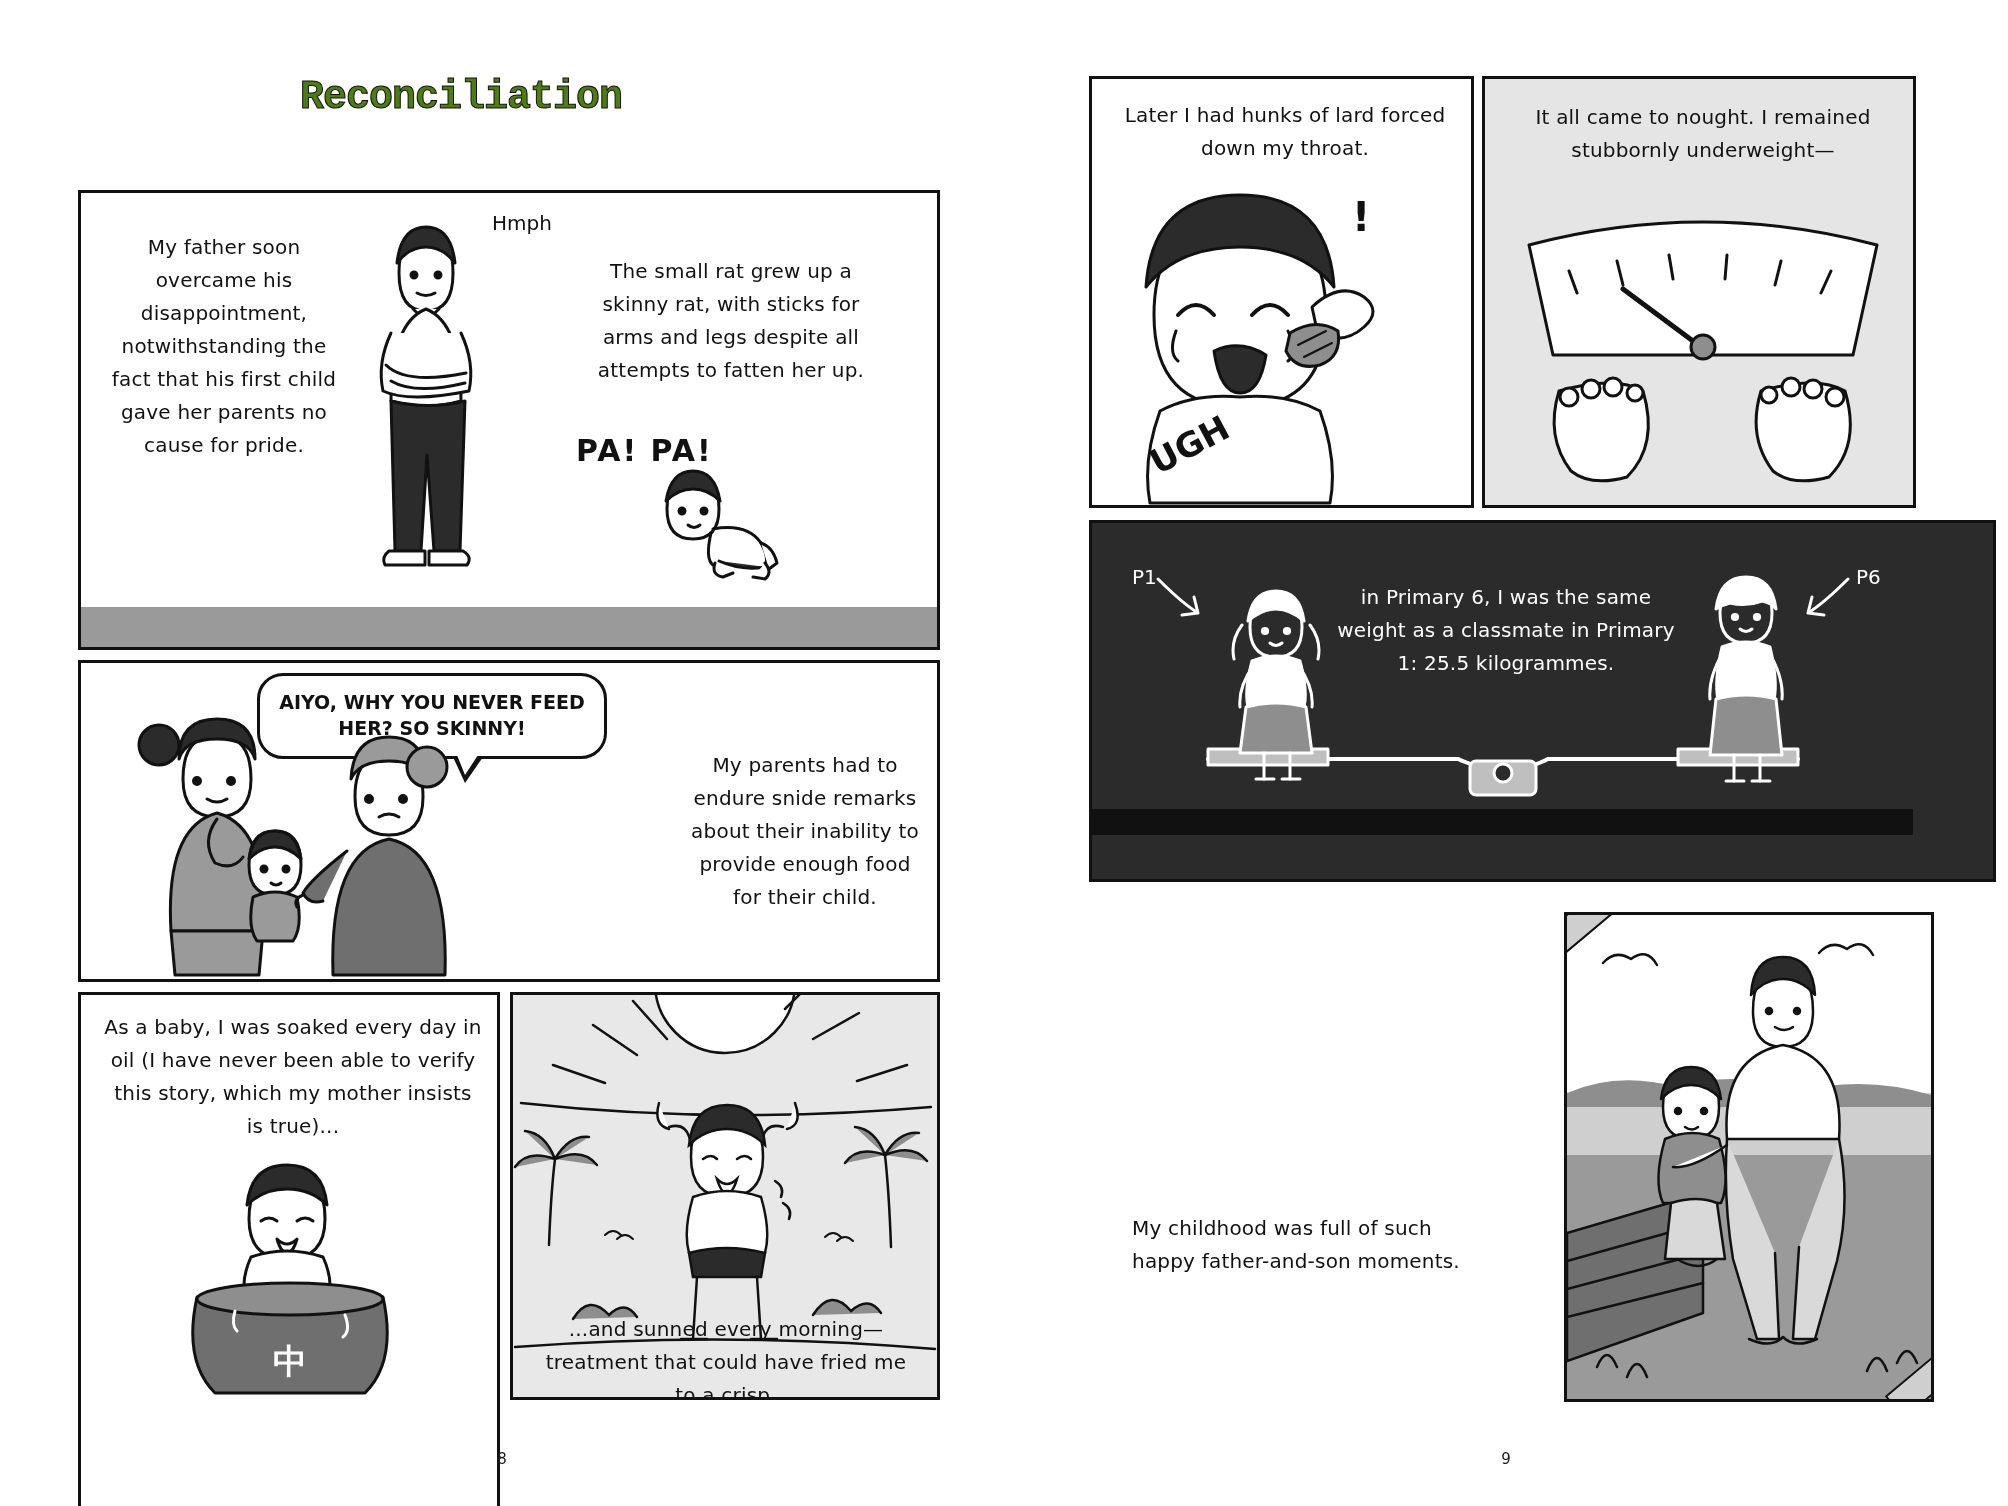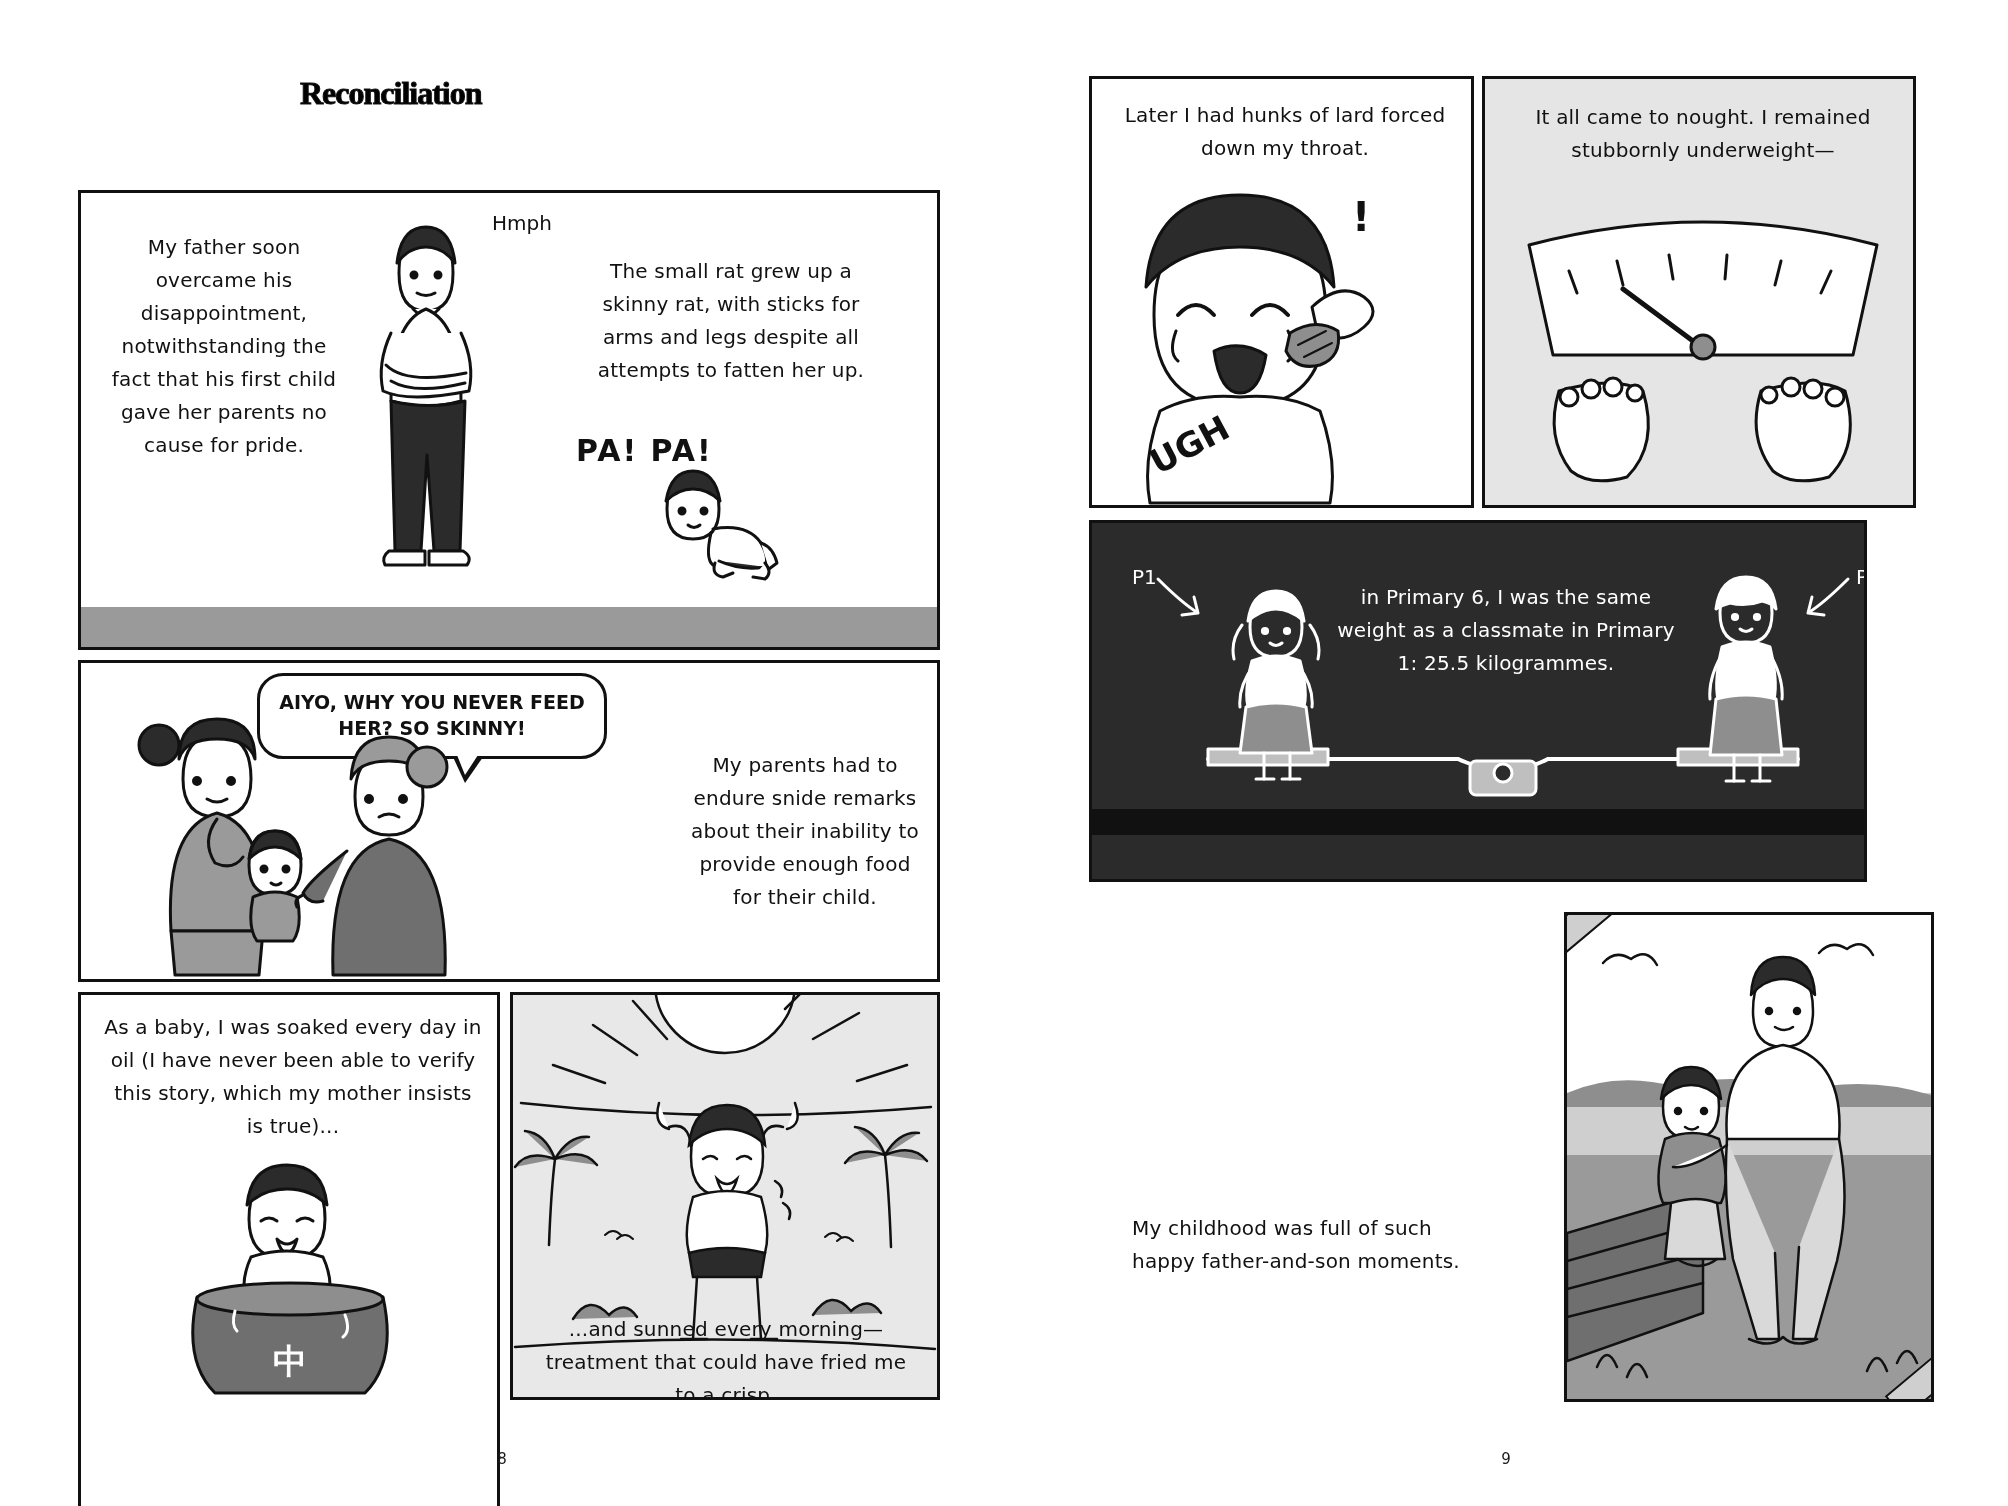--- a/index.html
+++ b/index.html
@@ -57,25 +57,25 @@
     color: #111;
     text-align: center;
     letter-spacing: .2px;
   }
   .cap.left { text-align: left; }
 
   .title {
     position: absolute;
     left: 300px;
     top: 75px;
-    font-family: Liberation Serif, serif;
+    font-family: Liberation Mono, monospace;
     font-weight: bold;
-    font-size: 32px;
+    font-size: 40px;
     letter-spacing: -1px;
-    color: #000000;
+    color: #4d7c0f;
     -webkit-text-stroke: 1px #111;
   }
 
   
   .ground {
     position: absolute;
     left: 0; right: 0; bottom: 0;
     background: #9a9a9a;
   }
 
@@ -353,21 +353,21 @@
           <circle cx="122" cy="184" r="8" fill="#fff"></circle>
           <path d="M248 182 q56 -16 84 0 q16 54 -16 86 q-36 10 -56 -6 q-26 -34 -12 -80Z" fill="#fff"></path>
           <circle cx="256" cy="186" r="8" fill="#fff"></circle>
           <circle cx="278" cy="178" r="9" fill="#fff"></circle>
           <circle cx="300" cy="180" r="9" fill="#fff"></circle>
           <circle cx="322" cy="188" r="9" fill="#fff"></circle>
         </g>
       </svg>
     </div>
 
-    <div class="panel dark" style="left:85px; top:520px; width:778px; height:362px;padding-left:44px;">
+    <div class="panel dark" style="left:85px; top:520px; width:907px; height:362px;padding-left:44px;">
       <div class="cap" style="left:234px; top:58px; width:360px; color:#ffffff;">in Primary 6, I was the same weight as a classmate in Primary 1: 25.5 kilogrammes.</div>
 
       <div class="smalltext" style="left:40px; top:42px; color:#ffffff; font-size:20px;">P1</div>
       <div class="smalltext" style="left:764px; top:42px; color:#ffffff; font-size:20px;">P6</div>
 
       <svg style="position:absolute; left:0; top:0;" width="821" height="356" viewBox="0 0 821 356">
         <g fill="none" stroke="#fff" stroke-width="3" stroke-linecap="round" stroke-linejoin="round">
 
           <path d="M66 56 q24 24 40 34 M90 92 l16 -2 M106 90 l-4 -16" stroke-width="3"></path>
           <path d="M756 56 q-24 24 -40 34 M732 92 l-16 -2 M716 90 l4 -16" stroke-width="3"></path>

